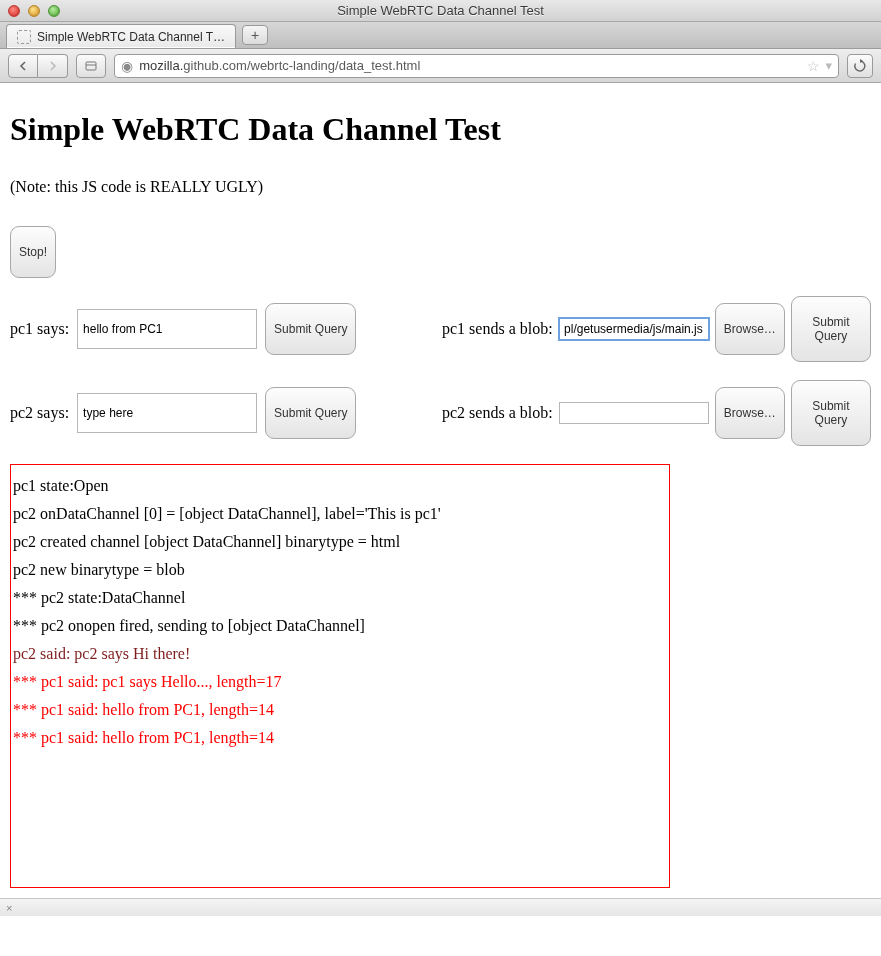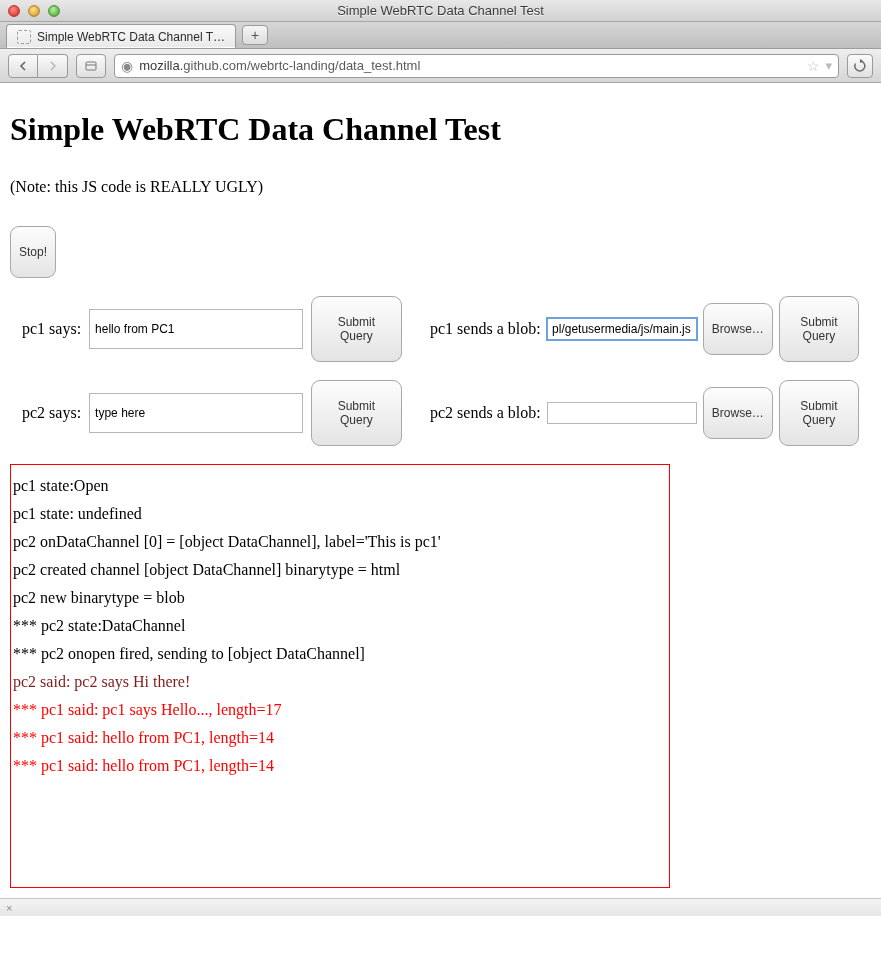--- a/index.html
+++ b/index.html
@@ -136,34 +136,34 @@
     font-size: 12px;
     padding: 18px 8px;
     border: 1px solid #a8a8a8;
     border-radius: 9px;
     background: linear-gradient(#fdfdfd,#e4e4e4);
     cursor: pointer;
     color:#333;
   }
   .row {
     display:flex;
-    align-items:flex-end;
+    align-items:center;
     gap:28px;
-    margin: 18px 12px;
+    margin: 18px 0;
     flex-wrap: nowrap;
   }
   .col-left { display:flex; align-items:center; gap:8px; width: 430px; }
   .col-right { display:flex; align-items:center; gap:6px; flex:1; }
   .label { white-space:nowrap; }
   input[type=text].field {
     font-family: "Lucida Grande", Arial, sans-serif;
     font-size:12px;
     padding: 12px 5px;
     border: 1px solid #b6b6b6;
-    width: 214px;
+    width: 180px;
     background:#fff;
   }
   .file-box {
     font-family: "Lucida Grande", Arial, sans-serif;
     font-size:12px;
     padding: 3px 5px;
     border: 1px solid #b6b6b6;
     width: 175px;
     height: 22px;
     background:#fff;
@@ -294,21 +294,20 @@
             <span></span>
           </div>
         <button class="btn">Browse…</button>
         <button class="btn">Submit Query</button>
       </div>
     </div>
   </div>
 
   <div class="log" id="log">
       <p>pc1 state:Open</p>
-      <p>pc1 state: undefined</p>
       <p>pc2 onDataChannel [0] = [object DataChannel], label='This is pc1'</p>
       <p>pc2 created channel [object DataChannel] binarytype = html</p>
       <p>pc2 new binarytype = blob</p>
       <p>*** pc2 state:DataChannel</p>
       <p>*** pc2 onopen fired, sending to [object DataChannel]</p>
       <p class="blue">pc2 said: pc2 says Hi there!</p>
       <p class="red">*** pc1 said: pc1 says Hello..., length=17</p>
       <p class="red">*** pc1 said: hello from PC1, length=14</p>
       <p class="red">*** pc1 said: hello from PC1, length=14</p>
     </div>

